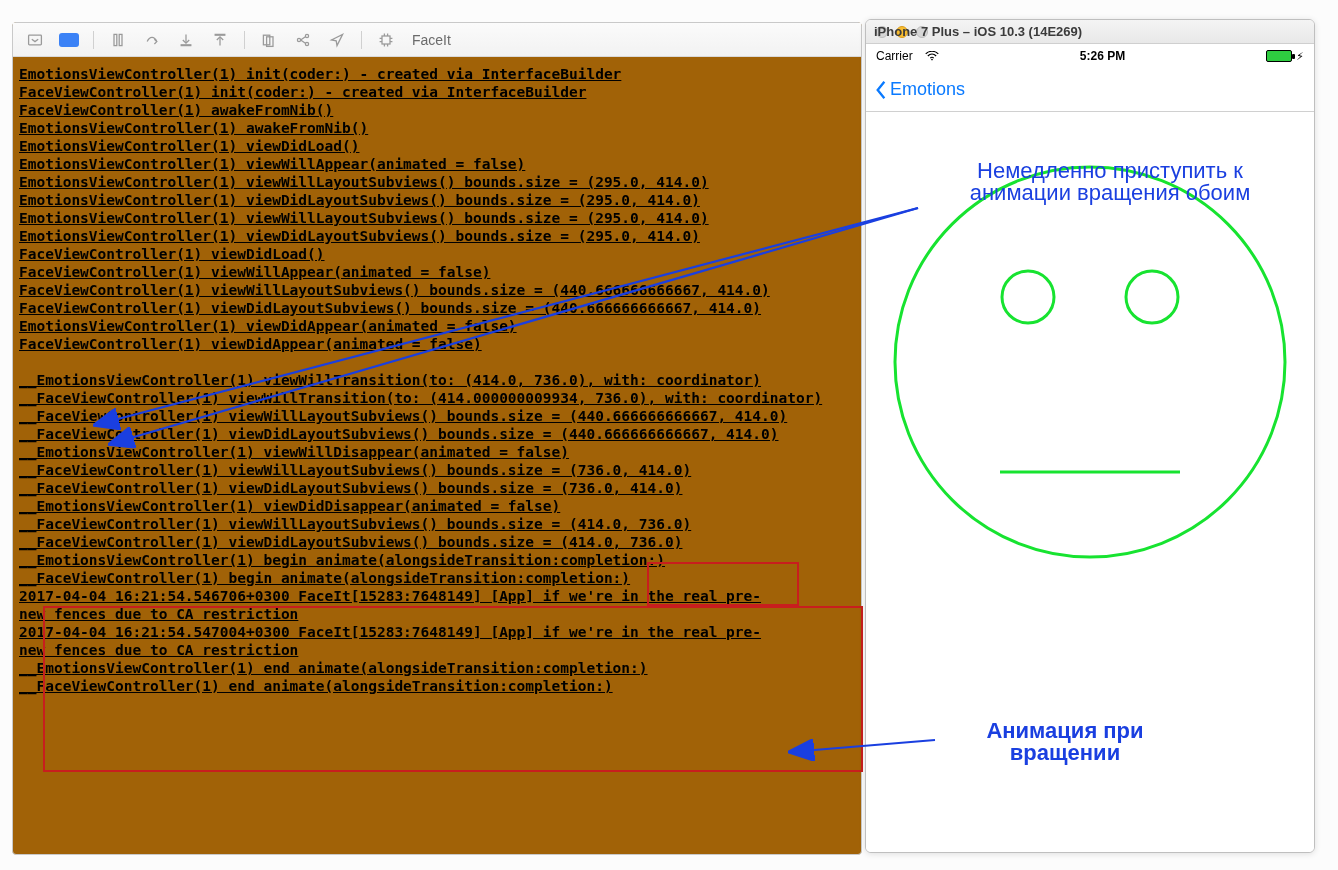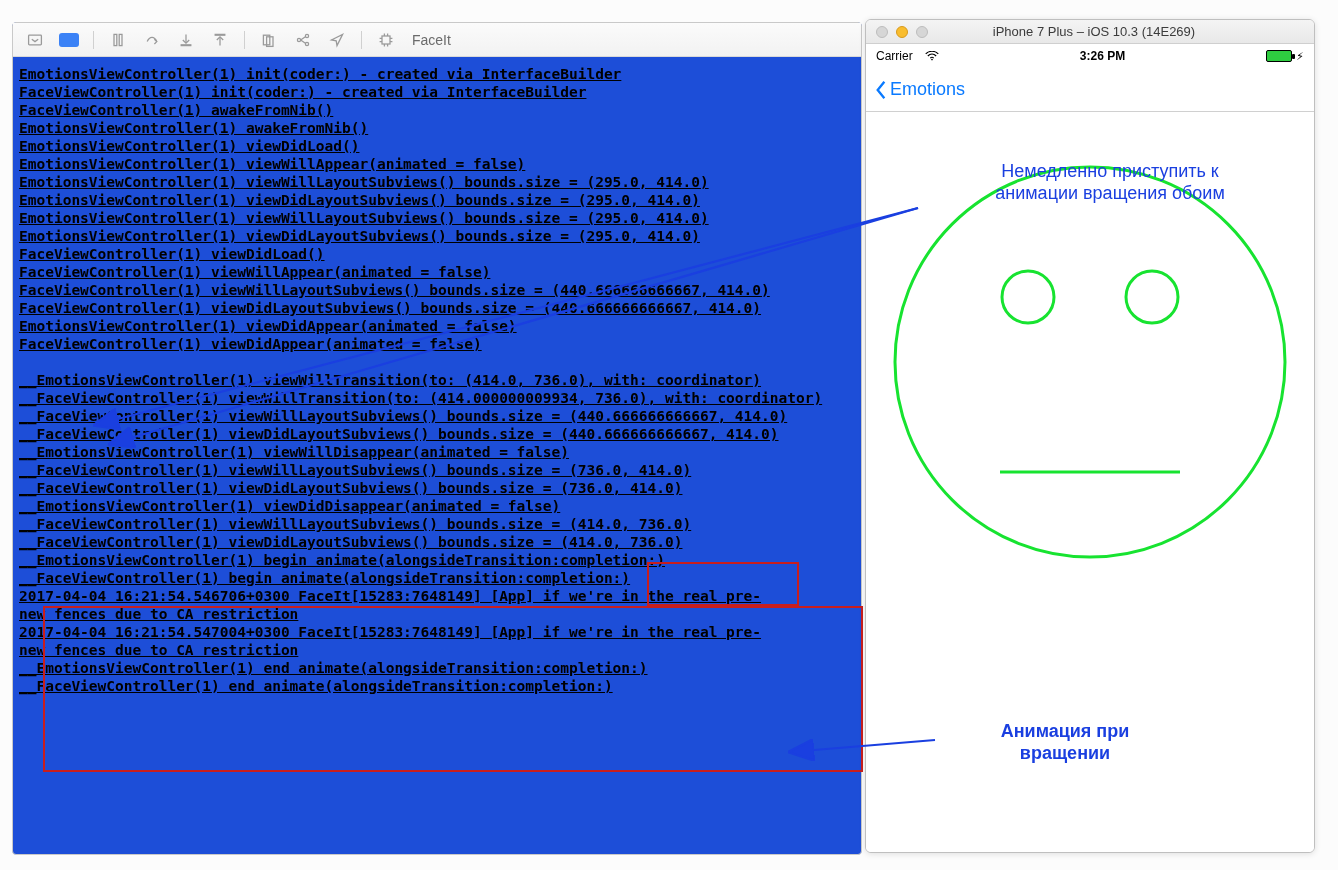--- a/index.html
+++ b/index.html
@@ -12,21 +12,21 @@
     overflow: hidden;
     position: relative;
   }
   
   .console {
     position: absolute;
     left: 12px;
     top: 22px;
     width: 850px;
     height: 833px;
-    background: #1d4ed8;
+    background: #a16207;
     border: 1px solid #c9c9c9;
     border-radius: 4px;
     display: flex;
     flex-direction: column;
   }
   .tbar {
     height: 34px;
     border-bottom: 1px solid #d9d9d9;
     background: linear-gradient(#fbfbfb,#f2f2f2);
     display: flex;
@@ -94,21 +94,21 @@
     position: relative;
   }
   .traffic {
     display: flex; gap: 8px; margin-left: 10px;
   }
   .tl { width: 12px; height: 12px; border-radius: 50%; }
   .tl.r { background: #d6d6d6; border:1px solid #bdbdbd;}
   .tl.y { background: #f9bd2e; border:1px solid #d89a1d;}
   .tl.g { background: #d6d6d6; border:1px solid #bdbdbd;}
   .sim-title-txt {
-    position: absolute; left: 8px; right: 0; text-align: center; font-weight: 400;
+    position: absolute; left: 8px; right: 0; text-align: left; font-weight: 700;
   }
   .statusbar {
     height: 24px;
     display: flex;
     align-items: center;
     justify-content: space-between;
     padding: 0 10px;
     font-size: 12px;
     color: #000;
   }
@@ -133,21 +133,21 @@
   .sim-body {
     height: 700px;
     position: relative;
     background:#fff;
   }
   .face-svg { display:block; margin: 40px auto 0; }
   
   .anno {
     position: absolute;
     color: #1a3fe0;
-    font-size: 18px;
+    font-size: 22px;
     line-height: 22px;
     text-align: center;
     font-family: -apple-system, Arial, sans-serif;
   }
   svg.arrow { position:absolute; overflow:visible; pointer-events:none; }
   svg.arrow line, svg.arrow path { stroke:#1a3fe0; stroke-width:2.2; fill:none; }
   svg.arrow polygon { fill:#1a3fe0; stroke:#1a3fe0; }
 </style>
 </head>
 <body>
@@ -271,21 +271,21 @@
   </div>
 
   <div class="statusbar">
     <div class="sb-left">
       <span>Carrier</span>
       <svg class="wifi" viewBox="0 0 20 14">
           <path d="M1 4c5-5 13-5 18 0M4 7c3.5-3.5 8.5-3.5 12 0M7.5 10c1.5-1.5 3.5-1.5 5 0" stroke="#000" fill="none" stroke-width="1.6"></path>
           <circle cx="10" cy="12" r="1.2" fill="#000"></circle>
         </svg>
     </div>
-    <div style="font-weight:600">3:26 PM</div>
+    <div style="font-weight:600">5:26 PM</div>
     <div class="sb-right">
       <div class="battery"></div>
       <span style="font-size:11px">⚡︎</span>
     </div>
   </div>
 
   <div class="navbar">
     <div class="back">
       <svg viewBox="0 0 14 24">
           <path d="M11 2L3 12l8 10"></path>

